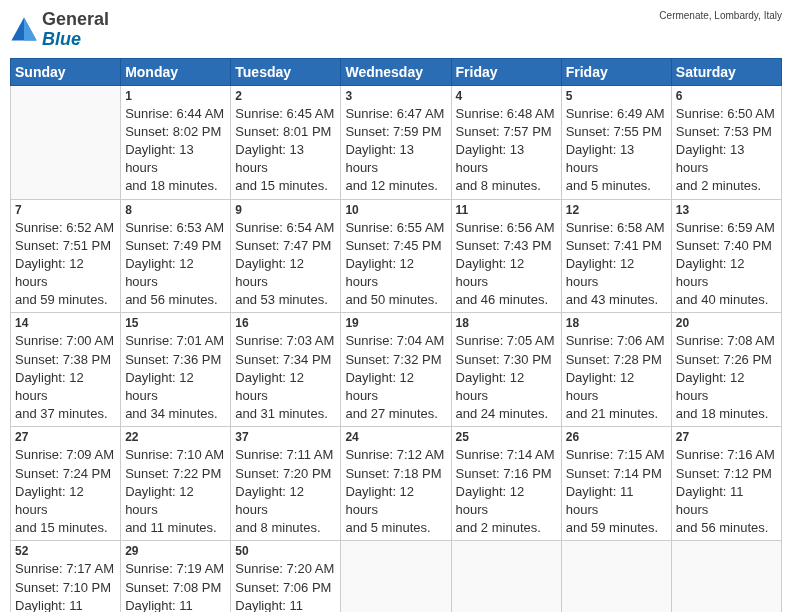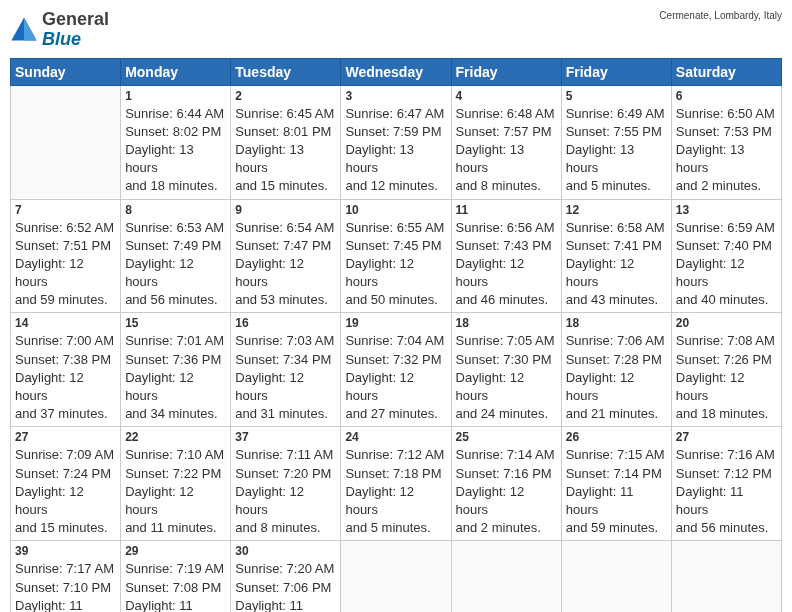--- a/index.html
+++ b/index.html
@@ -241,29 +241,29 @@
             <div class="day-num">26</div>
             <div class="day-info">Sunrise: 7:15 AM<br>Sunset: 7:14 PM<br>Daylight: 11 hours<br>and 59 minutes.</div>
           </td>
           <td>
             <div class="day-num">27</div>
             <div class="day-info">Sunrise: 7:16 AM<br>Sunset: 7:12 PM<br>Daylight: 11 hours<br>and 56 minutes.</div>
           </td>
         </tr>
         <tr class="last-row">
           <td>
-            <div class="day-num">39</div>
+            <div class="day-num">52</div>
             <div class="day-info">Sunrise: 7:17 AM<br>Sunset: 7:10 PM<br>Daylight: 11 hours<br>and 52 minutes.</div>
           </td>
           <td>
             <div class="day-num">29</div>
             <div class="day-info">Sunrise: 7:19 AM<br>Sunset: 7:08 PM<br>Daylight: 11 hours<br>and 49 minutes.</div>
           </td>
           <td>
-            <div class="day-num">30</div>
+            <div class="day-num">50</div>
             <div class="day-info">Sunrise: 7:20 AM<br>Sunset: 7:06 PM<br>Daylight: 11 hours<br>and 46 minutes.</div>
           </td>
           <td class="empty-cell"></td>
           <td class="empty-cell"></td>
           <td class="empty-cell"></td>
           <td class="empty-cell"></td>
         </tr>
       </tbody>
   </table>
 </div>

